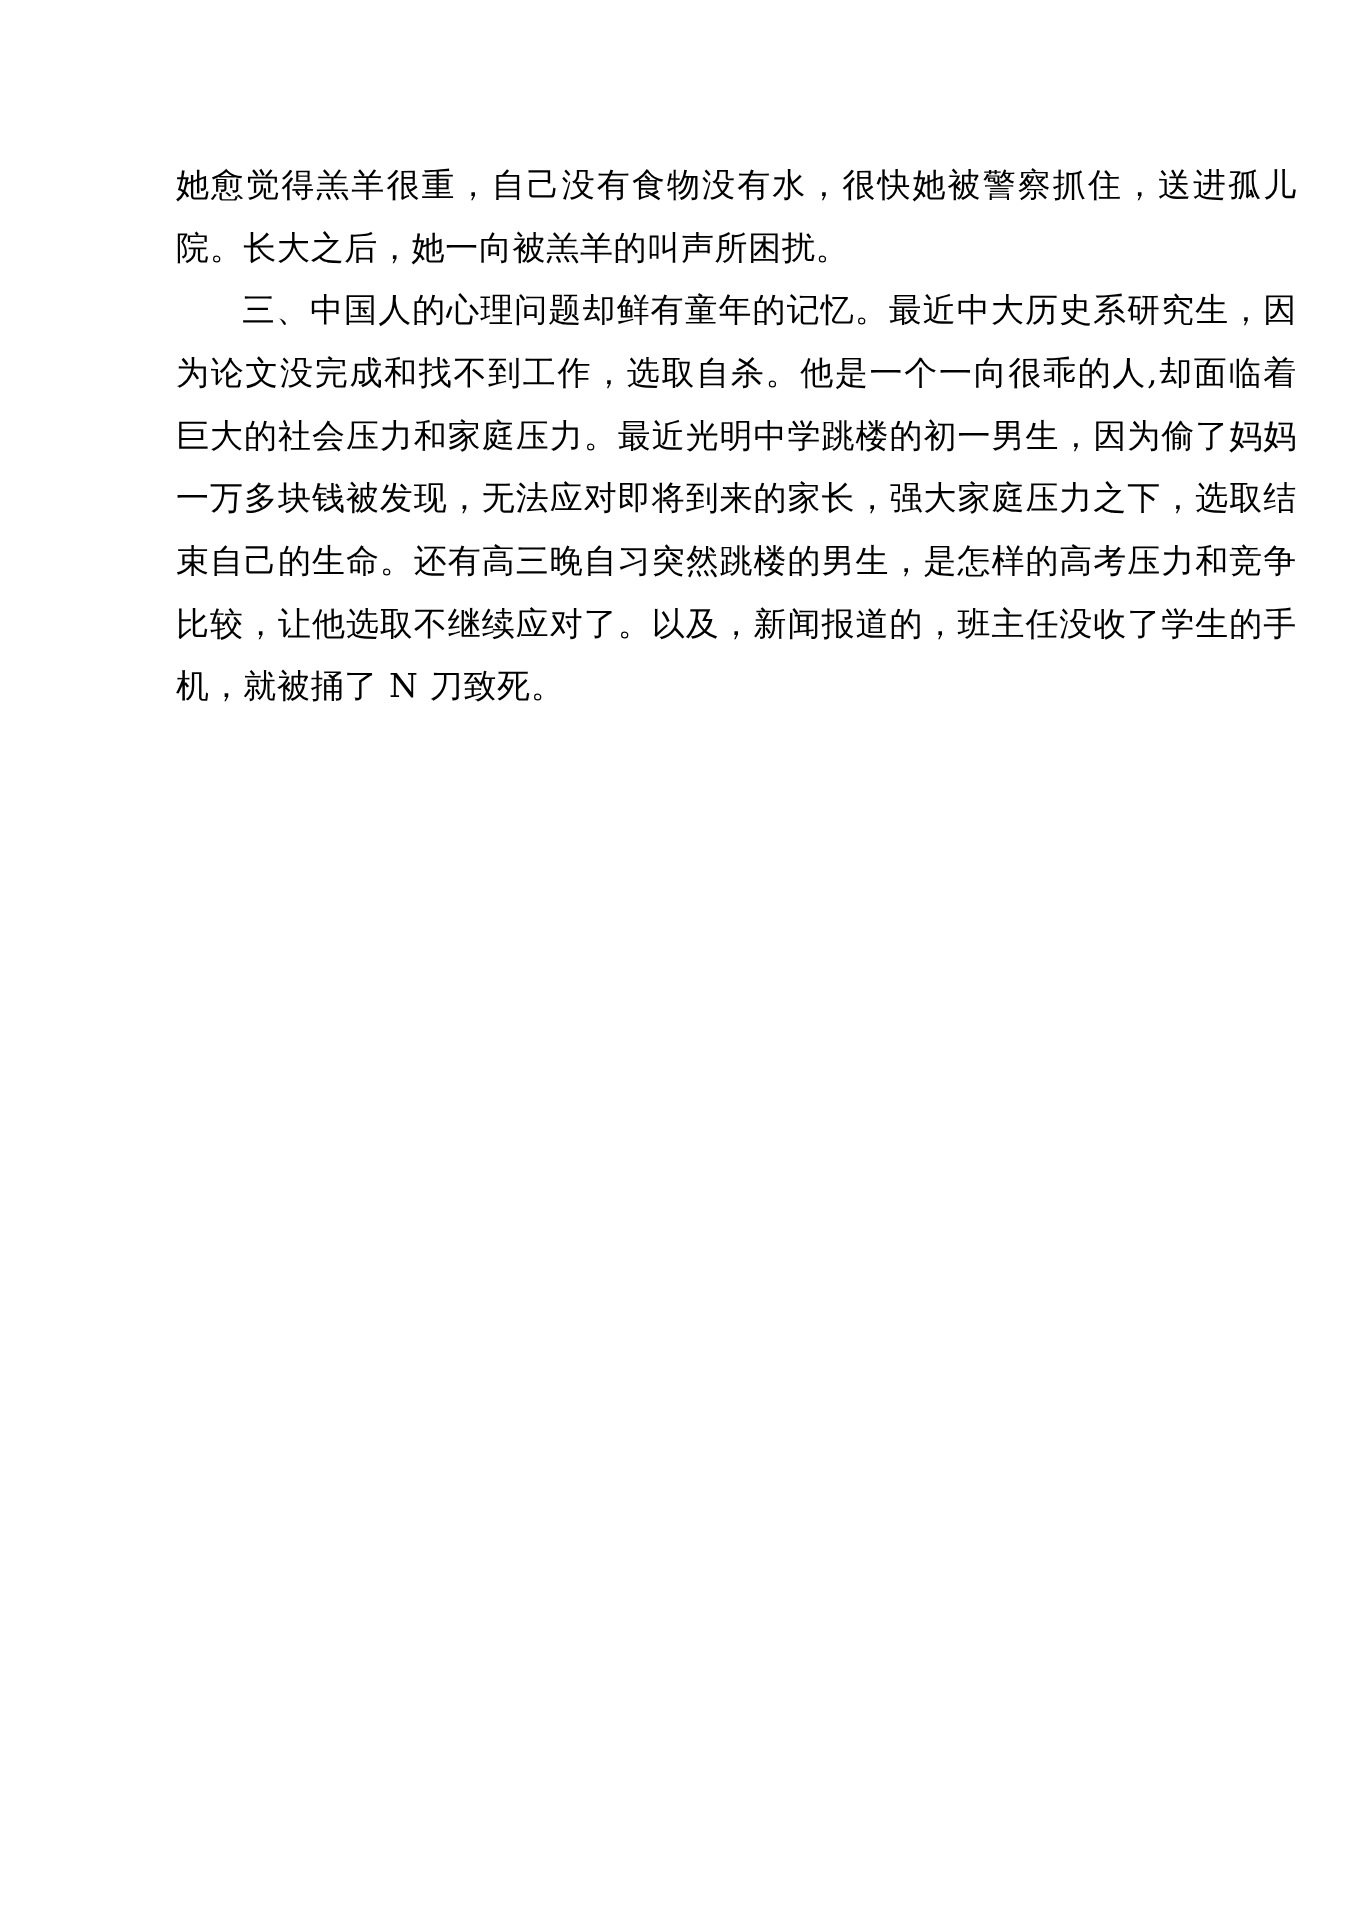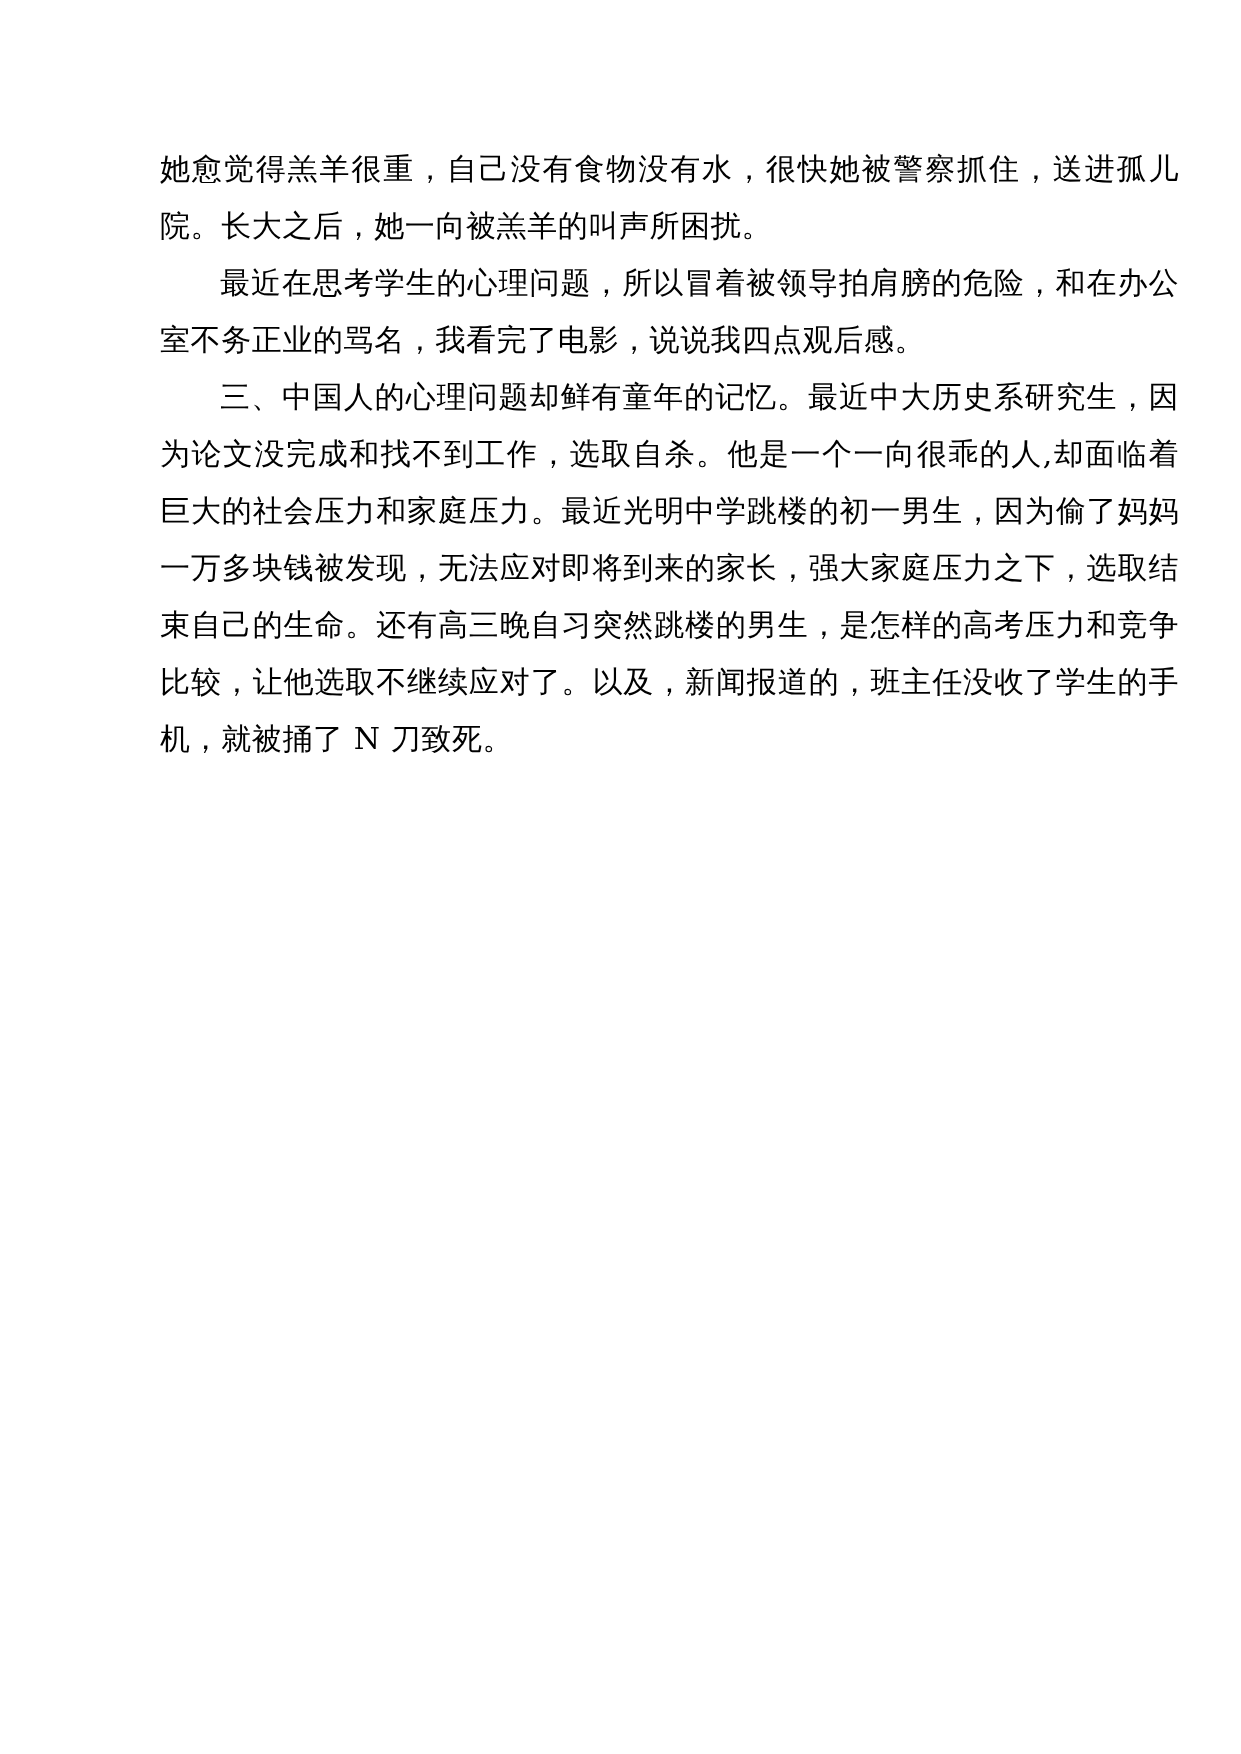--- a/index.html
+++ b/index.html
@@ -36,16 +36,15 @@
   .para.indent {
     text-indent: 2em;
   }
 </style>
 </head>
 <body>
 
 <div class="page">
   <div class="doc-body">
     <p class="para">她愈觉得羔羊很重，自己没有食物没有水，很快她被警察抓住，送进孤儿院。长大之后，她一向被羔羊的叫声所困扰。</p>
-    <p class="para indent">最近在思考学生的心理问题，所以冒着被领导拍肩膀的危险，和在办公室不务正业的骂名，我看完了电影，说说我四点观后感。</p>
     <p class="para indent">三、中国人的心理问题却鲜有童年的记忆。最近中大历史系研究生，因为论文没完成和找不到工作，选取自杀。他是一个一向很乖的人,却面临着巨大的社会压力和家庭压力。最近光明中学跳楼的初一男生，因为偷了妈妈一万多块钱被发现，无法应对即将到来的家长，强大家庭压力之下，选取结束自己的生命。还有高三晚自习突然跳楼的男生，是怎样的高考压力和竞争比较，让他选取不继续应对了。以及，新闻报道的，班主任没收了学生的手机，就被捅了 N 刀致死。</p>
   </div>
 </div>
 
 </body></html>

